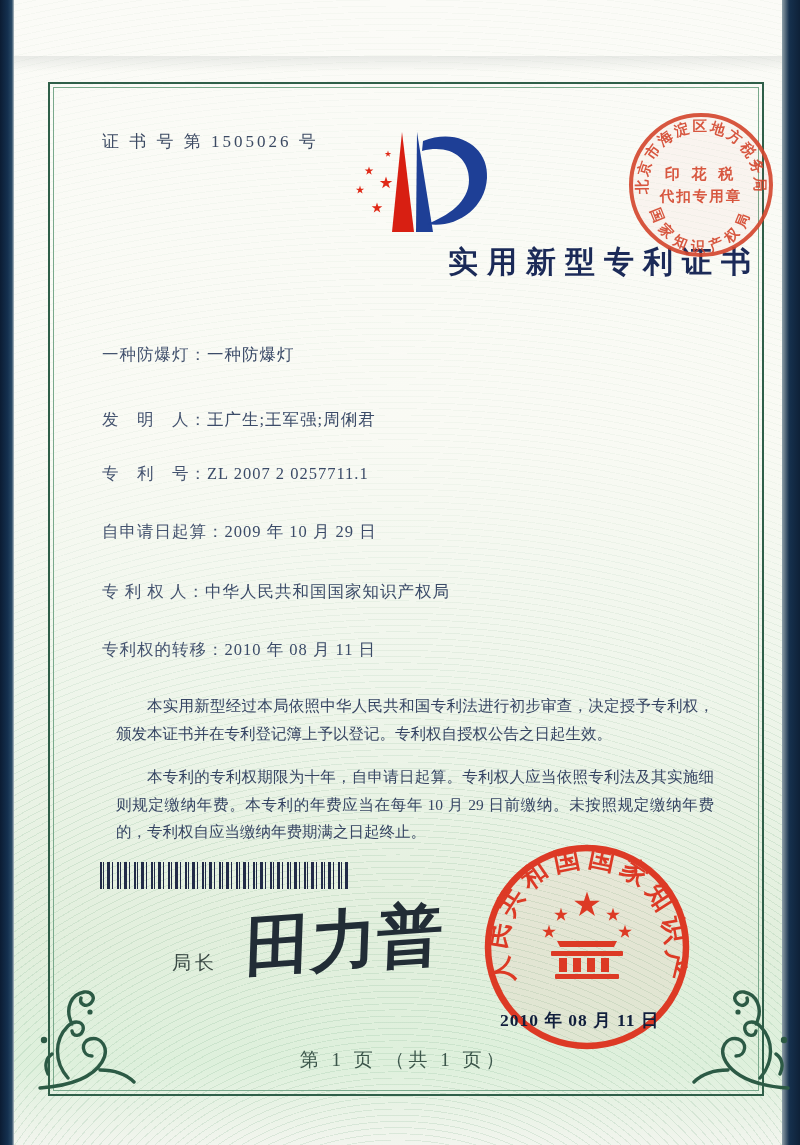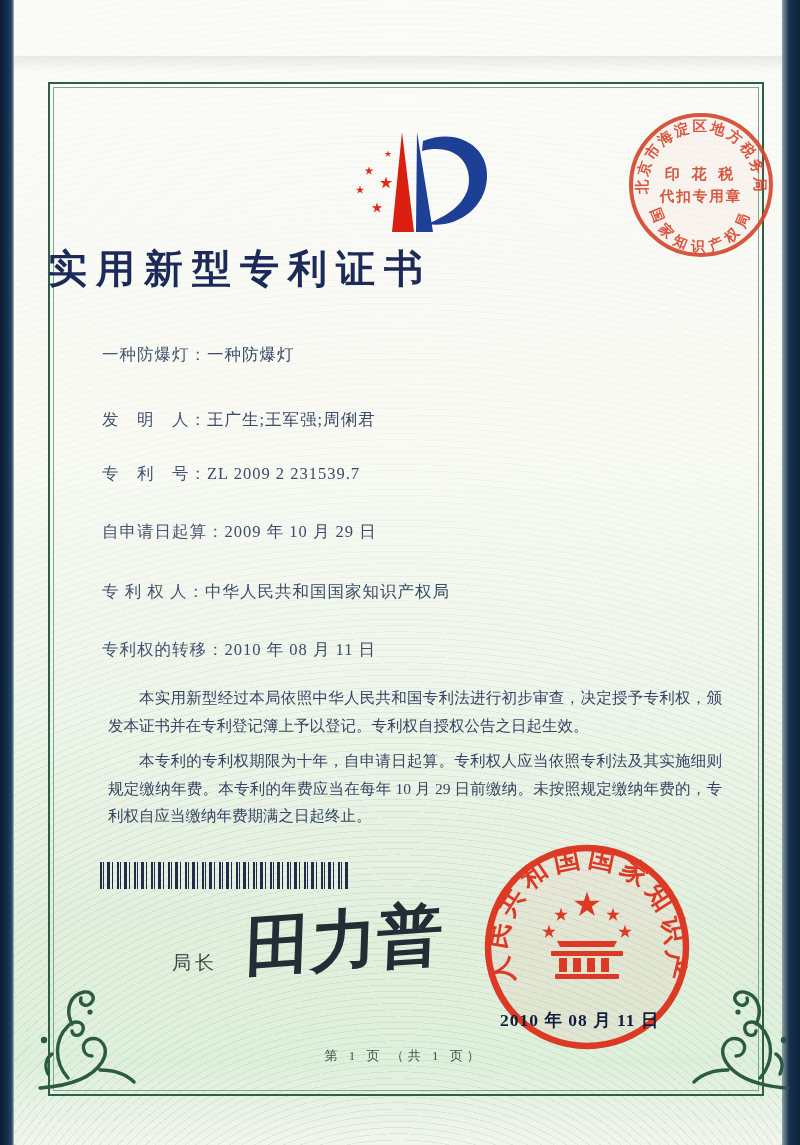--- a/index.html
+++ b/index.html
@@ -46,35 +46,35 @@
   .ornament{position:absolute;width:128px;height:116px;}
   .ornament.bl{left:20px;top:978px;}
   .ornament.br{left:652px;top:978px;transform:scaleX(-1);}
   
   .cert-no{
     position:absolute;left:88px;top:130px;
     font-size:17px;letter-spacing:3px;color:#3c4a63;
   }
   .logo{position:absolute;left:322px;top:126px;width:160px;height:115px;}
   .title{
-    position:absolute;left:34px;top:242px;width:712px;text-align:left;
-    font-size:39px;font-weight:700;letter-spacing:9px;color:#1b2a58;
+    position:absolute;left:34px;top:242px;width:712px;text-align:right;
+    font-size:30px;font-weight:700;letter-spacing:9px;color:#1b2a58;
   }
   
   .fields{position:absolute;left:88px;top:344px;width:630px;}
   .field-row{position:absolute;left:0;font-size:16.5px;color:#40506d;letter-spacing:1px;white-space:nowrap;}
   .field-row .lbl{color:#44536f;}
   .field-row .val{color:#3b4b68;text-align:right;}
   .fr0{top:0px}.fr1{top:65px}.fr2{top:119px}.fr3{top:177px}.fr4{top:237px}.fr5{top:295px}
   
   .body-text{
     position:absolute;left:86px;top:676px;width:630px;
     font-size:15.5px;line-height:27.5px;color:#364563;text-align:justify;
   }
-  .body-text p{margin:8px;text-indent:2em;}
+  .body-text p{margin:16px;text-indent:2em;}
   
   .barcode{
     position:absolute;left:86px;top:862px;width:250px;height:27px;
     background-image:repeating-linear-gradient(90deg,
       #222b48 0px,#222b48 2px,rgba(0,0,0,0) 2px,rgba(0,0,0,0) 3px,
       #222b48 3px,#222b48 4px,rgba(0,0,0,0) 4px,rgba(0,0,0,0) 7px,
       #222b48 7px,#222b48 10px,rgba(0,0,0,0) 10px,rgba(0,0,0,0) 12px,
       #222b48 12px,#222b48 13px,rgba(0,0,0,0) 13px,rgba(0,0,0,0) 17px);
   }
   
@@ -92,21 +92,21 @@
   .seal{position:absolute;left:468px;top:842px;width:210px;height:210px;opacity:.93;}
   .seal-date{
     position:absolute;left:486px;top:1008px;
     font-size:17.5px;font-weight:700;letter-spacing:1px;color:#101e3c;
   }
   
   .stamp{position:absolute;left:606px;top:104px;width:162px;height:162px;opacity:.9;}
   
   .footer{
     position:absolute;left:34px;top:1047px;width:712px;text-align:center;
-    font-size:13px;letter-spacing:4px;color:#3c564b;
+    font-size:19px;letter-spacing:4px;color:#3c564b;
   }
 </style>
 </head>
 <body>
 
 <svg width="0" height="0" style="position:absolute" aria-hidden="true">
   <defs>
     <path id="star" d="M0,-10 L2.23,-3.07 L9.51,-3.09 L3.61,1.17 L5.88,8.09 L0,3.8 L-5.88,8.09 L-3.61,1.17 L-9.51,-3.09 L-2.23,-3.07 Z"></path>
     <path id="seal-arc" d="M -75.2,27.4 A 80,80 0 1 1 75.2,27.4"></path>
     <path id="stamp-arc-top" d="M -52.2,14 A 54,54 0 1 1 52.2,14"></path>
@@ -130,38 +130,39 @@
     <use href="#flourish" fill="none" stroke="#2c5a45" stroke-width="3.4" stroke-linecap="round"></use>
     <circle cx="10" cy="62" r="3.2" fill="#2c5a45"></circle>
     <circle cx="56" cy="34" r="2.6" fill="#2c5a45"></circle>
   </svg>
   <svg class="ornament br" viewBox="0 0 128 116">
     <use href="#flourish" fill="none" stroke="#2c5a45" stroke-width="3.4" stroke-linecap="round"></use>
     <circle cx="10" cy="62" r="3.2" fill="#2c5a45"></circle>
     <circle cx="56" cy="34" r="2.6" fill="#2c5a45"></circle>
   </svg>
 
+  <div class="cert-no">证 书 号 第 1505026 号</div>
 
   <svg class="logo" viewBox="0 0 160 115">
     <use href="#star" fill="#e02a18" transform="translate(52,28) scale(0.34)"></use>
     <use href="#star" fill="#e02a18" transform="translate(33,45) scale(0.46)"></use>
     <use href="#star" fill="#e02a18" transform="translate(50,57) scale(0.66)"></use>
     <use href="#star" fill="#e02a18" transform="translate(24,64) scale(0.44)"></use>
     <use href="#star" fill="#e02a18" transform="translate(41,82) scale(0.56)"></use>
     <path d="M66,6 L78,106 L56,106 Z" fill="#d81f12"></path>
     <path d="M81,6 L97,106 L80,106 Z" fill="#1e3f96"></path>
     <path d="M87,15 C123,1 153,22 151,52 C149,85 117,103 91,98 C112,90 133,76 133,54 C133,30 112,18 86,25 Z" fill="#1e3f96"></path>
   </svg>
 
   <div class="title">实用新型专利证书</div>
 
   <div class="fields">
     <div class="field-row fr0"><span class="lbl">一种防爆灯：</span><span class="val">一种防爆灯</span></div>
     <div class="field-row fr1"><span class="lbl">发　明　人：</span><span class="val">王广生;王军强;周俐君</span></div>
-    <div class="field-row fr2"><span class="lbl">专　利　号：</span><span class="val">ZL 2009 2 231539.7</span></div>
+    <div class="field-row fr2"><span class="lbl">专　利　号：</span><span class="val">ZL 2007 2 0257711.1</span></div>
     <div class="field-row fr3"><span class="lbl">自申请日起算：</span><span class="val">2009 年 10 月 29 日</span></div>
     <div class="field-row fr4"><span class="lbl">专 利 权 人：</span><span class="val">中华人民共和国国家知识产权局</span></div>
     <div class="field-row fr5"><span class="lbl">专利权的转移：</span><span class="val">2010 年 08 月 11 日</span></div>
   </div>
 
   <div class="body-text">
     <p>本实用新型经过本局依照中华人民共和国专利法进行初步审查，决定授予专利权，颁发本证书并在专利登记簿上予以登记。专利权自授权公告之日起生效。</p>
     <p>本专利的专利权期限为十年，自申请日起算。专利权人应当依照专利法及其实施细则规定缴纳年费。本专利的年费应当在每年 10 月 29 日前缴纳。未按照规定缴纳年费的，专利权自应当缴纳年费期满之日起终止。</p>
   </div>
 

